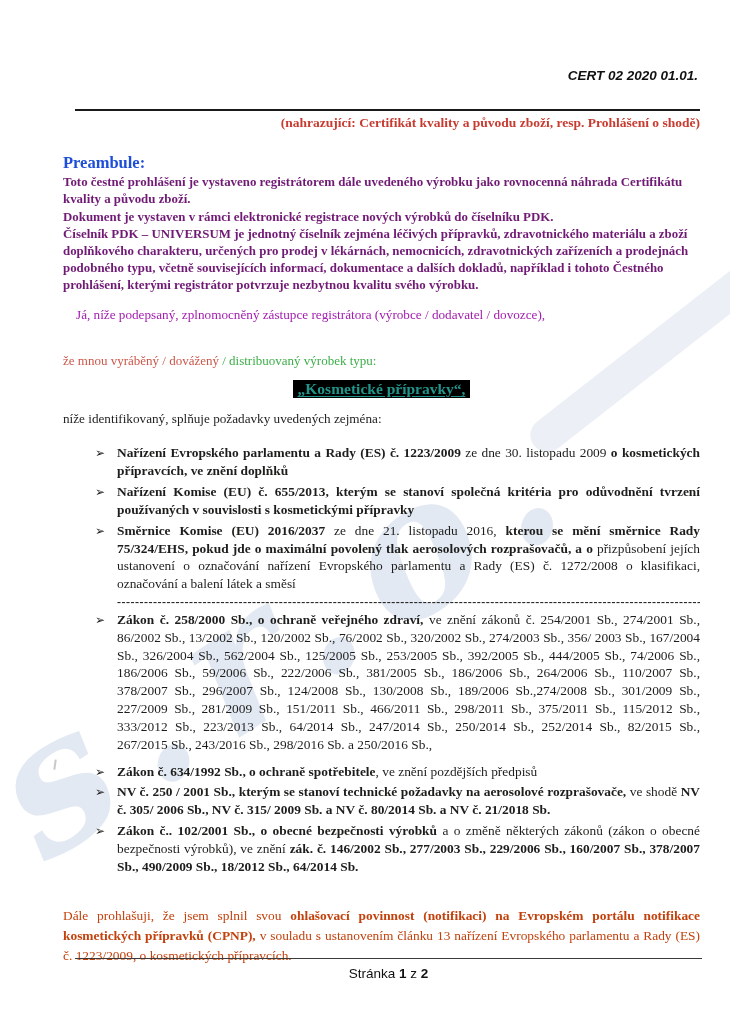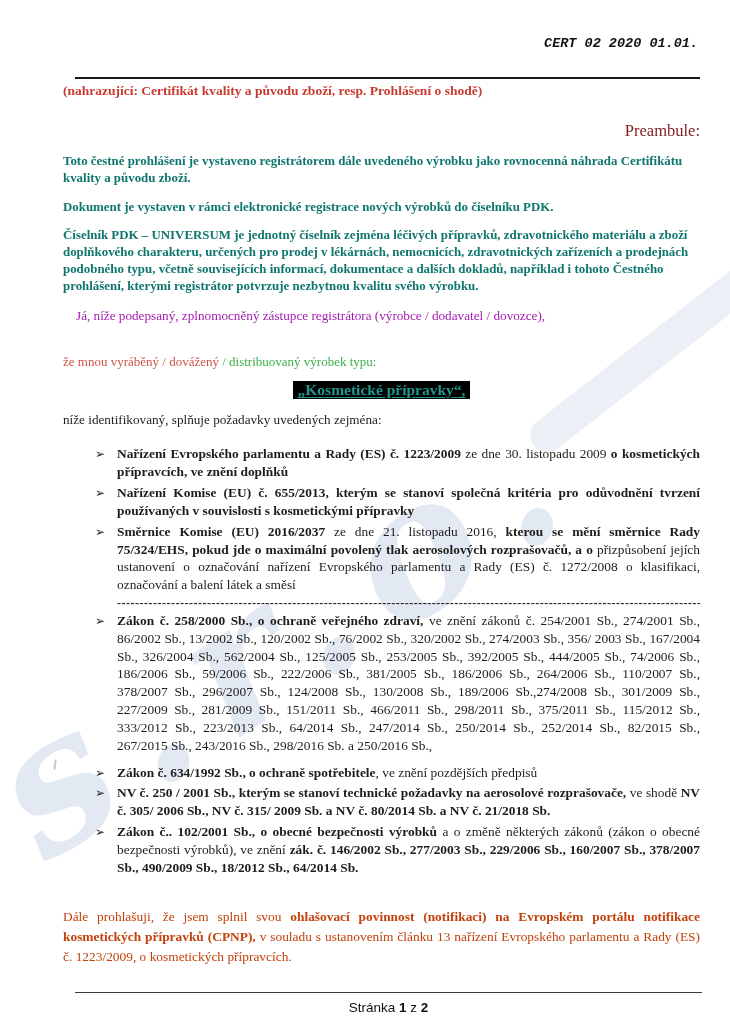--- a/index.html
+++ b/index.html
@@ -17,36 +17,37 @@
     color:rgba(160,182,214,0.30);user-select:none;pointer-events:none;
   }
   .wm-slash{
     position:absolute;z-index:0;width:320px;height:34px;border-radius:20px;
     background:rgba(170,188,214,0.22);left:500px;top:330px;
     transform:rotate(-38deg);pointer-events:none;
   }
   
   .content{position:absolute;inset:0;z-index:1;padding:36px 30px 0 63px;box-sizing:border-box;}
   .doc-code{
-    text-align:right;font-family:Liberation Mono, monospace;
+    text-align:right;font-family:Liberation Sans, sans-serif;
     font-style:italic;font-weight:600;font-size:13.5px;color:#111;
     padding-right:2px;
+    margin-top:32px;
   }
   .toprule{border:none;border-top:2px solid #1a1a1a;margin:26px 0 4px 12px;}
   .title{
     text-align:center;color:#c83b30;font-weight:bold;font-size:22px;margin-top:4px;
   }
   .subtitle{
-    text-align:left;color:#c83b30;font-weight:bold;font-size:13.5px;margin-top:3px;
+    text-align:right;color:#c83b30;font-weight:bold;font-size:13.5px;margin-top:3px;
   }
   .preamble-heading{
-    color:#7f1d1d;font-weight:normal;font-size:16.5px;margin-top:22px;text-align:right;
+    color:#1d4ed8;font-weight:bold;font-size:16.5px;margin-top:22px;
   }
   .preamble-par{
-    color:#0f766e;font-weight:bold;font-size:12.9px;line-height:1.3;margin-top:12px;
+    color:#701a75;font-weight:bold;font-size:12.9px;line-height:1.3;margin-top:1px;
   }
   .intro-line{
     color:#a21caf;font-size:13.2px;margin-top:14px;text-indent:13px;
   }
   .verb-line{
     color:#c83b30;font-weight:bold;font-size:14px;letter-spacing:4px;
     text-align:center;margin-top:17px;
   }
   .product-line{font-size:13px;margin-top:30px;}
   .product-line .red{color:#cc5548;}
@@ -68,21 +69,21 @@
     white-space:nowrap;overflow:hidden;letter-spacing:0.5px;color:#1d1d1b;
   }
   .gap-after{margin-bottom:9px;}
   
   .closing{
     margin-top:30px;text-align:justify;font-size:13.4px;line-height:1.5;color:#c2410c;
   }
   .closing .b{font-weight:bold;}
   
   .footer{
-    position:absolute;left:75px;right:28px;top:992px;z-index:1;
+    position:absolute;left:75px;right:28px;top:958px;z-index:1;
     border-top:1.5px solid #3a3a3a;text-align:center;
     font-family:"Liberation Sans",sans-serif;font-size:13.5px;color:#111;
     padding-top:7px;
   }
   .footer .b{font-weight:bold;}
   .scan-artifact{
     position:absolute;left:54px;top:760px;z-index:1;width:6px;height:10px;
     border-left:2px solid #9a9a9a;transform:rotate(8deg);opacity:.55;
   }
 </style>

